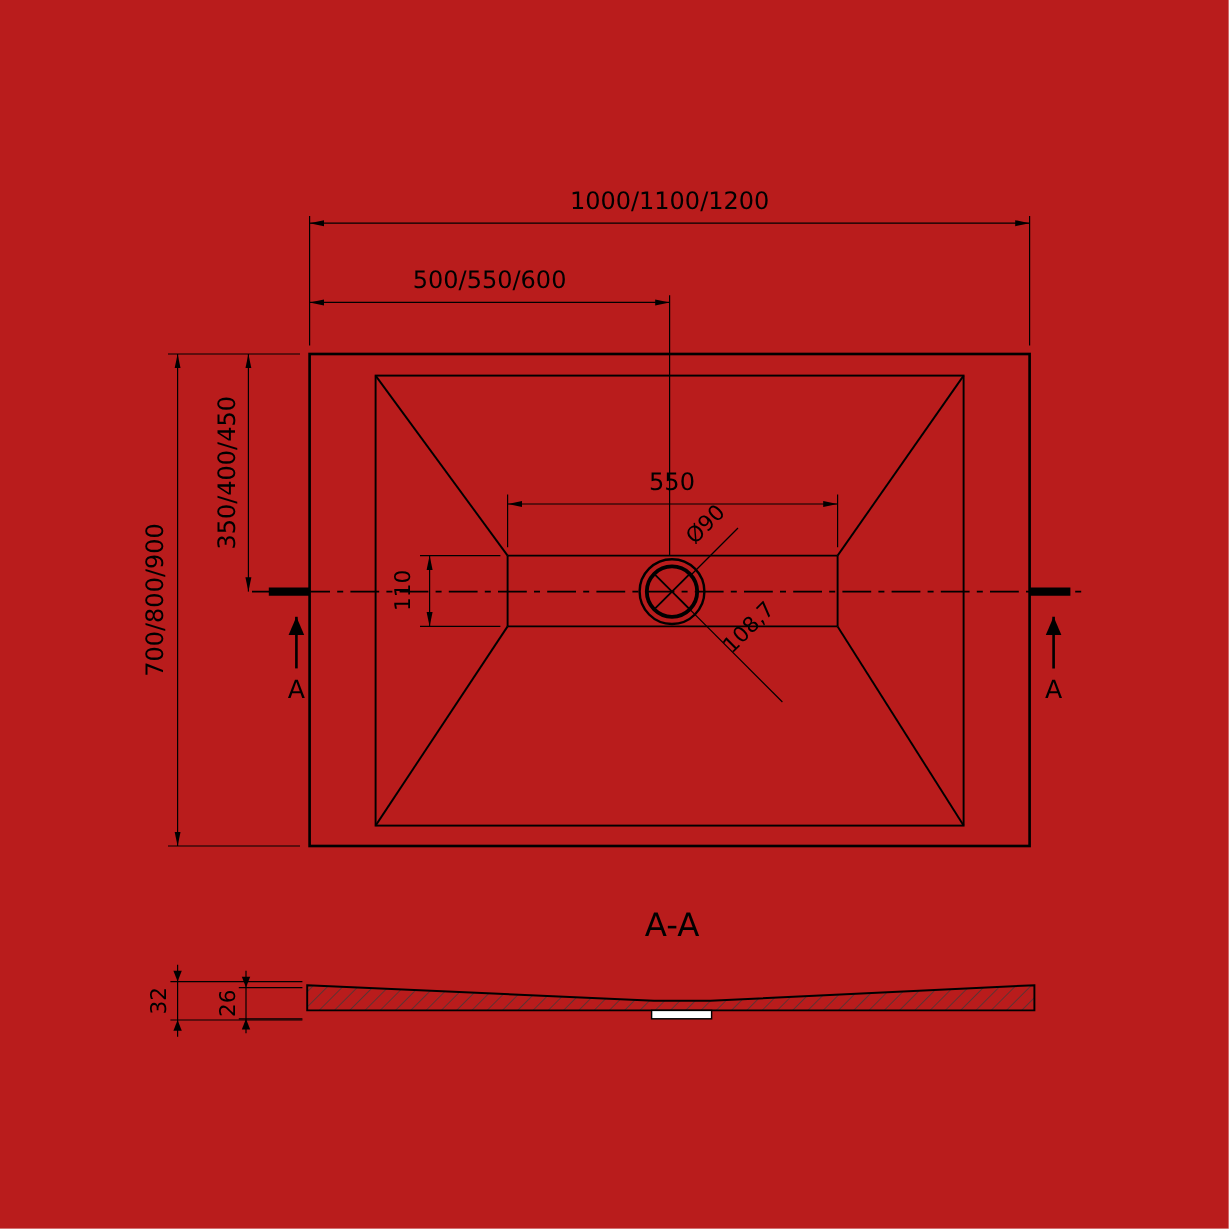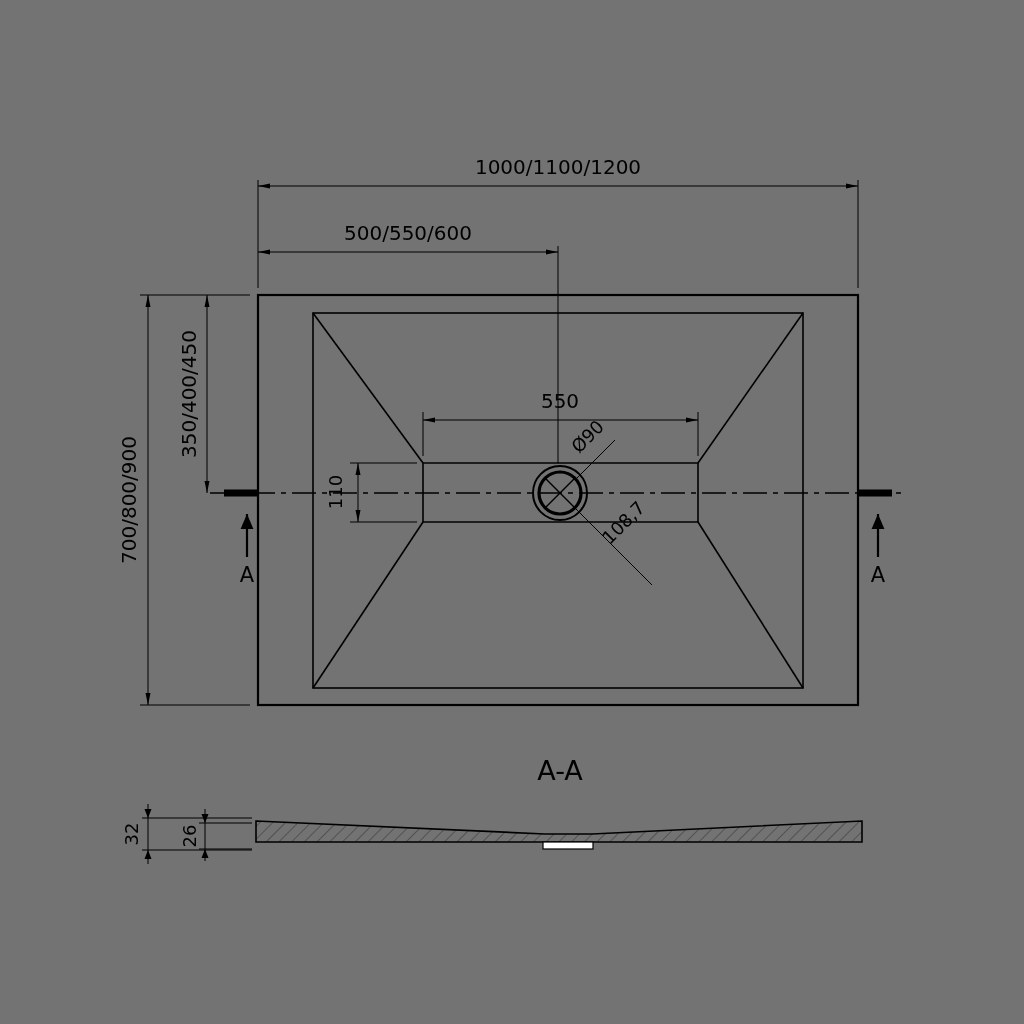--- a/index.html
+++ b/index.html
@@ -5,21 +5,21 @@
   html, body {
     margin: 0;
     padding: 0;
     background: #ffffff;
     font-family: "DejaVu Sans", sans-serif;
   }
   .canvas {
     width: 1024px;
     height: 1024px;
     position: relative;
-    background: #737373;
+    background: #b91c1c;
     overflow: hidden;
   }
   svg text {
     fill: #000000;
     font-family: "DejaVu Sans", sans-serif;
   }
   .dim-text { font-size: 20px; }
   .dim-text-sm { font-size: 18px; }
   .marker-text { font-size: 21px; }
   .title-text { font-size: 27px; }

